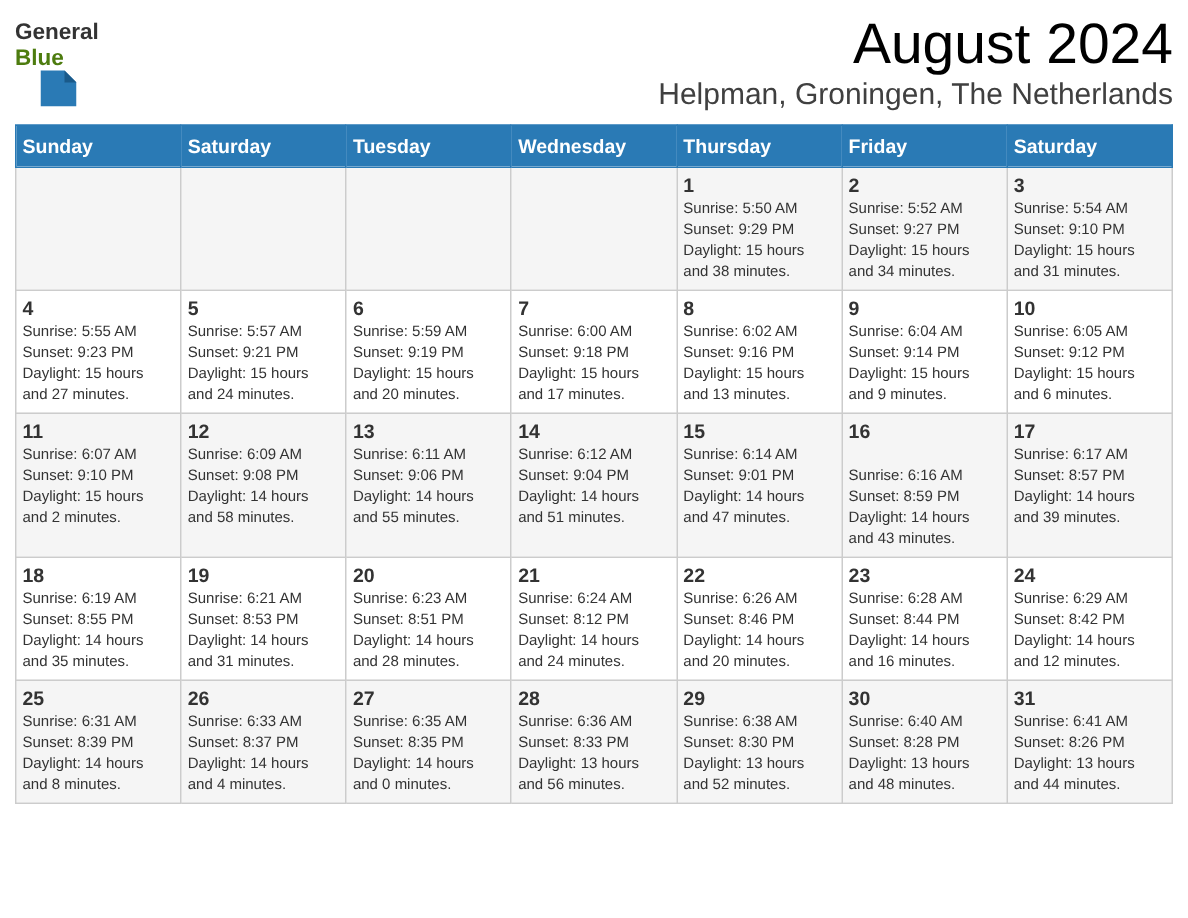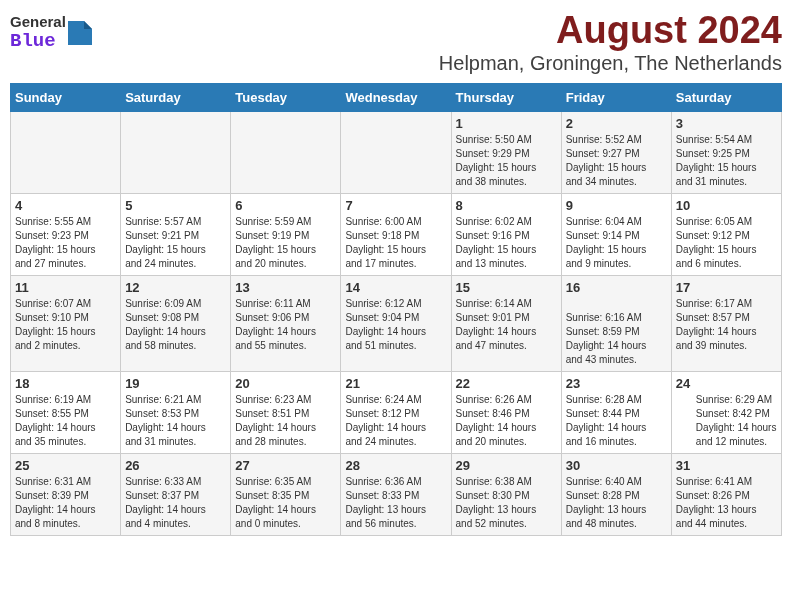--- a/index.html
+++ b/index.html
@@ -13,39 +13,40 @@
     .header-section {
       display: flex;
       justify-content: space-between;
       align-items: flex-start;
       margin-bottom: 8px;
     }
     .logo {
       display: flex;
       align-items: center;
       margin-top: 4px;
+      flex-direction: column;
     }
     .logo-text {
       display: flex;
       flex-direction: column;
       line-height: 1.1;
     }
     .logo-icon {
       width: 24px;
       height: 28px;
       margin-left: 2px;
       margin-top: -4px;
     }
     .title-section {
       text-align: right;
     }
     .month-year {
       font-size: 38px;
-      font-weight: bold;
-      color: #7f1d1d;
+      font-weight: normal;
+      color: #000000;
       line-height: 1.1;
     }
     .location {
       font-size: 20px;
       color: #404040;
     }
     .calendar {
       width: 100%;
       border-collapse: collapse;
       font-size: 11px;
@@ -105,21 +106,21 @@
     }
   </style>
 </head>
 <body>
 
 <div>
   <div class="header-section">
     <div class="logo">
       <div class="logo-text">
         <span style="font-size:15px;font-weight:bold;color:#333;">General</span>
-        <span style="font-size:19px;font-weight:bold;color:#6d28d9;font-family:Liberation Mono, monospace;">Blue</span>
+        <span style="font-size:15px;font-weight:bold;color:#4d7c0f;">Blue</span>
       </div>
       <svg class="logo-icon" viewBox="0 0 24 28" xmlns="http://www.w3.org/2000/svg">
         <polygon points="0,4 16,4 24,12 24,28 0,28" fill="#2a7ab5"></polygon>
         <polygon points="16,4 24,12 16,12" fill="#1a5a8a"></polygon>
       </svg>
     </div>
     <div class="title-section">
       <div class="month-year">August 2024</div>
       <div class="location">Helpman, Groningen, The Netherlands</div>
     </div>
@@ -153,21 +154,21 @@
           <td>
             <span class="day-number">2</span>
             <div class="day-info" style="white-space: pre-line;">Sunrise: 5:52 AM
 Sunset: 9:27 PM
 Daylight: 15 hours
 and 34 minutes.</div>
           </td>
           <td>
             <span class="day-number">3</span>
             <div class="day-info" style="white-space: pre-line;">Sunrise: 5:54 AM
-Sunset: 9:25 PM
+Sunset: 9:10 PM
 Daylight: 15 hours
 and 31 minutes.</div>
           </td>
         </tr>
         <tr>
           <td>
             <span class="day-number">4</span>
             <div class="day-info" style="white-space: pre-line;">Sunrise: 5:55 AM
 Sunset: 9:23 PM
 Daylight: 15 hours
@@ -305,21 +306,21 @@
           </td>
           <td>
             <span class="day-number">23</span>
             <div class="day-info" style="white-space: pre-line;">Sunrise: 6:28 AM
 Sunset: 8:44 PM
 Daylight: 14 hours
 and 16 minutes.</div>
           </td>
           <td>
             <span class="day-number">24</span>
-            <div class="day-info" style="white-space: pre-line; margin-left: 20px;">Sunrise: 6:29 AM
+            <div class="day-info" style="white-space: pre-line;">Sunrise: 6:29 AM
 Sunset: 8:42 PM
 Daylight: 14 hours
 and 12 minutes.</div>
           </td>
         </tr>
         <tr>
           <td>
             <span class="day-number">25</span>
             <div class="day-info" style="white-space: pre-line;">Sunrise: 6:31 AM
 Sunset: 8:39 PM

